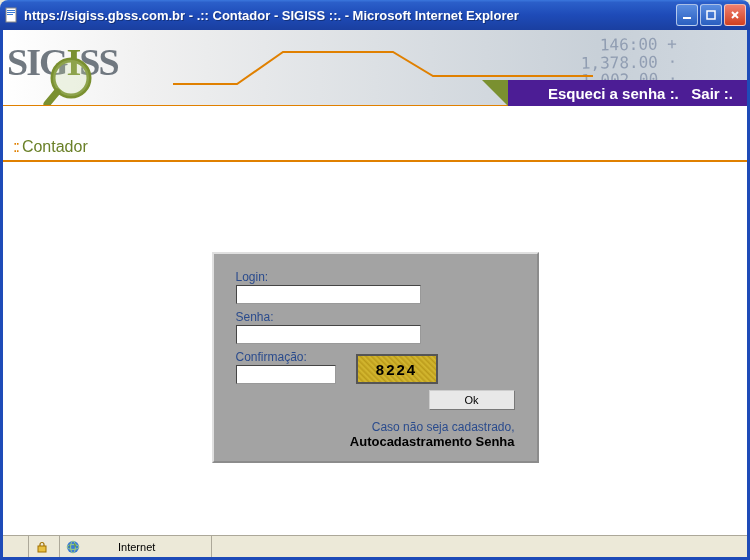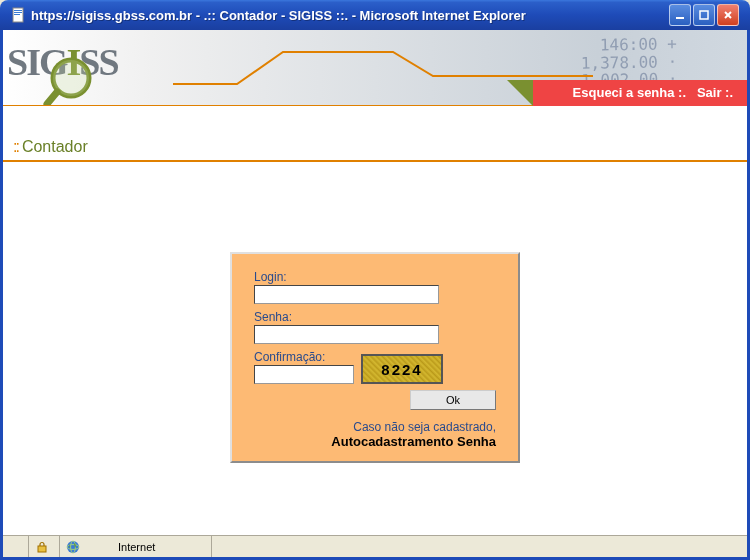--- a/index.html
+++ b/index.html
@@ -1,19 +1,19 @@
 <!DOCTYPE html>
 <html><head>
 <meta charset="utf-8">
 <style>
 * { margin: 0; padding: 0; box-sizing: border-box; }
 body { font-family: Tahoma, Arial, sans-serif; font-size: 11px; width: 750px; height: 560px; overflow: hidden; background: #ece9d8; }
 
 
-.titlebar { height: 30px; background: linear-gradient(to bottom, #3b77dd 0%, #2b5fc9 8%, #1e4bb8 50%, #1a3fa0 100%); display: flex; align-items: center; padding: 0 11px; border-top-left-radius: 8px; border-top-right-radius: 8px; }
+.titlebar { height: 30px; background: linear-gradient(to bottom, #3b77dd 0%, #2b5fc9 8%, #1e4bb8 50%, #1a3fa0 100%); display: flex; align-items: center; padding: 0 4px; border-top-left-radius: 8px; border-top-right-radius: 8px; }
 .titlebar-icon { width: 16px; height: 16px; margin-right: 4px; display: flex; align-items: center; justify-content: center; }
 .titlebar-text { color: #fff; font-size: 13px; font-weight: bold; flex: 1; text-shadow: 1px 1px 0 rgba(0,0,0,0.3); }
 .win-controls { display: flex; gap: 2px; }
 .win-btn { width: 22px; height: 22px; border-radius: 3px; border: 1px solid rgba(255,255,255,0.6); display: flex; align-items: center; justify-content: center; font-weight: bold; font-size: 12px; color: #fff; cursor: pointer; }
 .win-btn.min, .win-btn.max { background: linear-gradient(to bottom, #5a8de0, #2a5fc0); }
 .win-btn.close { background: linear-gradient(to bottom, #f08070, #d04020); }
 
 
 .window-frame { border-left: 3px solid #1e4bb8; border-right: 3px solid #1e4bb8; border-bottom: 3px solid #1e4bb8; height: calc(560px - 30px); display: flex; flex-direction: column; background: #fff; }
 
@@ -21,36 +21,36 @@
 .header-banner { height: 76px; background: linear-gradient(to right, #fff 0%, #f0f0f0 20%, #c8d0d8 80%, #d0d8e0 100%); position: relative; overflow: hidden; border-bottom: 1px solid #e08000; }
 .logo-area { position: absolute; left: 4px; top: 10px; }
 .logo-text { font-family: Georgia, serif; font-size: 38px; font-weight: bold; color: #707880; letter-spacing: -2px; }
 .logo-text .hl { color: #7a9030; }
 .magnifier { position: absolute; left: 36px; top: 14px; }
 .receipt-bg { position: absolute; right: 70px; top: 6px; font-family: monospace; color: rgba(60,80,120,0.4); font-size: 16px; line-height: 1.1; text-align: right; white-space: pre; transform: rotate(-1deg); }
 .orange-line { position: absolute; left: 170px; top: 14px; }
 
 
 .tab-strip { height: 26px; position: relative; }
-.right-tab { position: absolute; right: 0; top: -26px; height: 26px; background: #ef4444; color: #fff; padding: 5px 14px 0 40px; font-size: 13px; font-weight: bold; }
+.right-tab { position: absolute; right: 0; top: -26px; height: 26px; background: #4c1d95; color: #fff; padding: 5px 14px 0 40px; font-size: 15px; font-weight: bold; }
 .right-tab::before { content: ""; position: absolute; left: -26px; top: 0; border-right: 26px solid #7a9030; border-bottom: 26px solid transparent; }
 .right-tab a { color: #fff; text-decoration: none; cursor: pointer; }
 
 
 .content-area { flex: 1; background: #fff; overflow: auto; position: relative; }
 .page-header { padding: 6px 10px 4px 10px; border-bottom: 2px solid #e08000; }
 .page-title { color: #6a8028; font-size: 16px; font-weight: normal; font-family: Verdana, Arial, sans-serif; }
 .title-dots { color: #e08000; margin-right: 4px; letter-spacing: -2px; }
 
 
-.login-box { width: 290px; margin: 90px auto 0 auto; background: #fdba74; border: 2px outset #e0e0e0; padding: 16px 22px 12px 22px; }
+.login-box { width: 327px; margin: 90px auto 0 auto; background: #a3a3a3; border: 2px outset #e0e0e0; padding: 16px 22px 12px 22px; }
 .form-row { margin-bottom: 6px; }
 .form-label { color: #2a4b8d; font-size: 12px; display: block; margin-bottom: 1px; }
 .form-input { width: 185px; height: 19px; border: 1px inset #999; font-size: 12px; padding: 1px 3px; background: #fff; }
-.confirm-row { display: flex; align-items: flex-end; gap: 7px; }
+.confirm-row { display: flex; align-items: flex-end; gap: 20px; }
 .confirm-row .left-col { }
 .confirm-input { width: 100px; height: 19px; border: 1px inset #999; font-size: 12px; padding: 1px 3px; background: #fff; }
 .captcha-box { width: 82px; height: 30px; background: repeating-linear-gradient(45deg, #c0a020, #d4b830 2px, #b89818 4px); border: 2px solid #555; display: flex; align-items: center; justify-content: center; font-weight: bold; font-size: 15px; letter-spacing: 2px; color: #000; }
 .ok-row { text-align: right; margin-top: 6px; }
 .ok-btn { width: 86px; height: 20px; background: #e8e8e8; border: 1px outset #ccc; font-size: 11px; cursor: pointer; }
 .register-text { text-align: right; margin-top: 10px; }
 .reg-line1 { color: #2a4b8d; font-size: 12px; }
 .reg-line2 { color: #000; font-size: 13px; font-weight: bold; cursor: pointer; }
 
 

